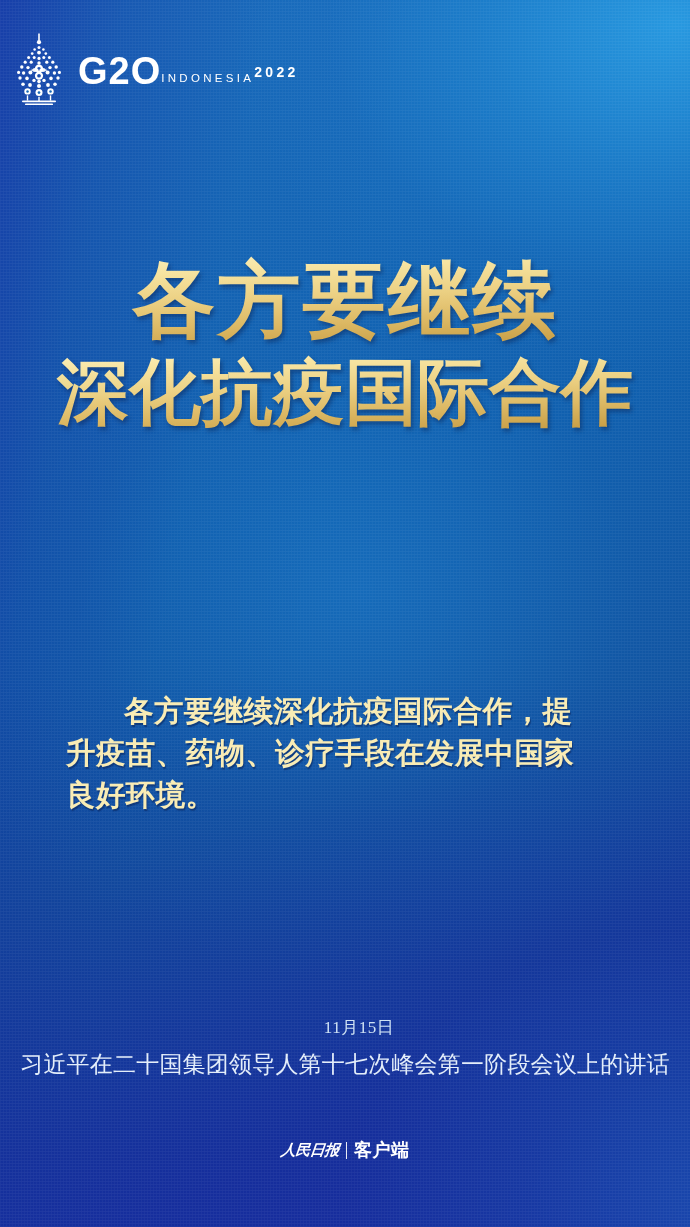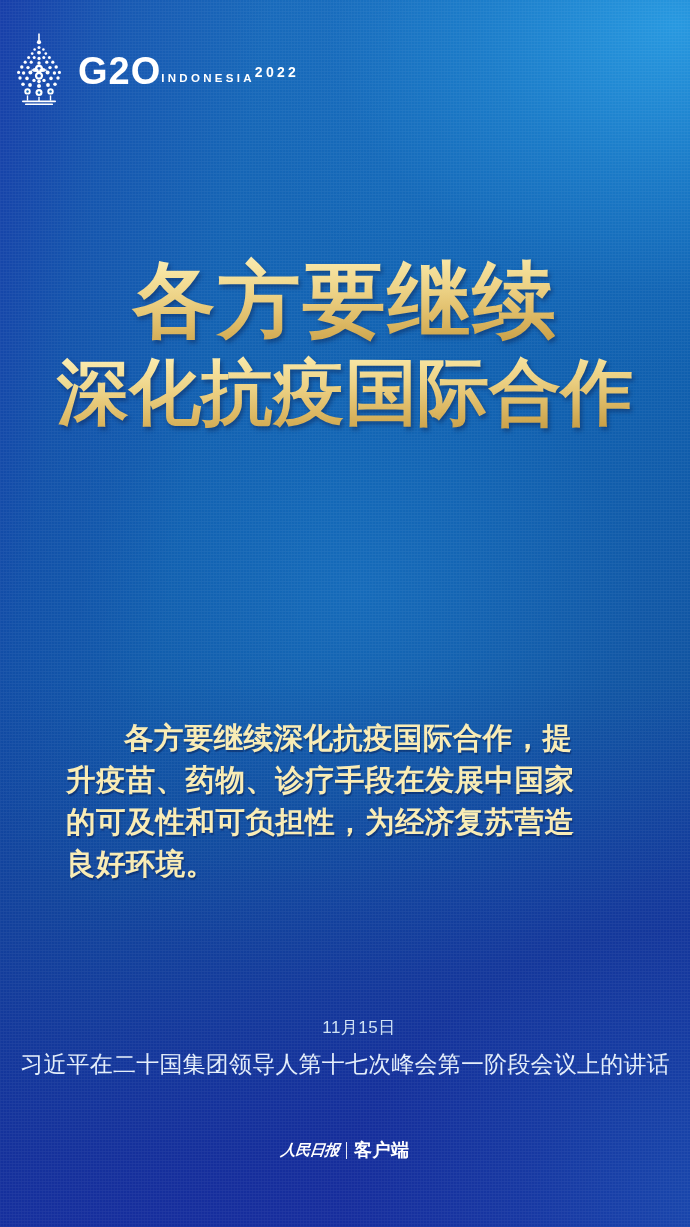--- a/index.html
+++ b/index.html
@@ -91,21 +91,21 @@
     line-height:1;
     letter-spacing:1px;
     margin-top:1px;
   }
   #g20-country {
     color:#ffffff;
     font-size:11.5px;
     letter-spacing:3.3px;
     line-height:1;
     margin-top:17px;
-    font-weight:700;
+    font-weight:400;
   }
   #g20-year {
     color:#ffffff;
     font-size:14px;
     letter-spacing:3.3px;
     line-height:1;
     margin-top:4px;
     font-weight:700;
   }
 
@@ -145,29 +145,29 @@
   .body-line {
     font-family:"DejaVu Sans", "Liberation Sans", sans-serif;
     font-weight:bold;
     font-size:29.5px;
     line-height:42px;
     letter-spacing:0.4px;
     color:#f9ecb5;
     text-shadow:1px 2px 1px rgba(10,35,90,0.55);
     white-space:nowrap;
   }
-  #body-line-1 { text-indent:58px;margin-top:27px; }
+  #body-line-1 { text-indent:58px; }
 
   
   #footer-meta {
     position:absolute; top:1015px; left:0; right:0;
     text-align:center; z-index:5;
   }
   #footer-date {
-    font-family:Liberation Sans, sans-serif;
+    font-family:Liberation Serif, serif;
     font-size:17px;
     color:#cfe2f4;
     line-height:1.5;
     letter-spacing:0.5px;
     padding-left:28px;
   }
   #footer-caption {
     font-family:"DejaVu Sans", "Liberation Sans", sans-serif;
     font-size:23px;
     color:#e4eefa;
@@ -289,21 +289,20 @@
   </div>
 
   <div id="headline">
     <div class="headline-line" id="headline-line-1">各方要继续</div>
     <div class="headline-line" id="headline-line-2">深化抗疫国际合作</div>
   </div>
 
   <div id="body-text">
     <div class="body-line" id="body-line-1">各方要继续深化抗疫国际合作，提</div>
     <div class="body-line">升疫苗、药物、诊疗手段在发展中国家</div>
-    <div class="body-line">的可及性和可负担性，为经济复苏营造</div>
     <div class="body-line">良好环境。</div>
   </div>
 
   <div id="footer-meta">
     <div id="footer-date">11月15日</div>
     <div id="footer-caption">习近平在二十国集团领导人第十七次峰会第一阶段会议上的讲话</div>
   </div>
 
   <div id="brand">
     <div id="brand-mark">人民日报</div>

